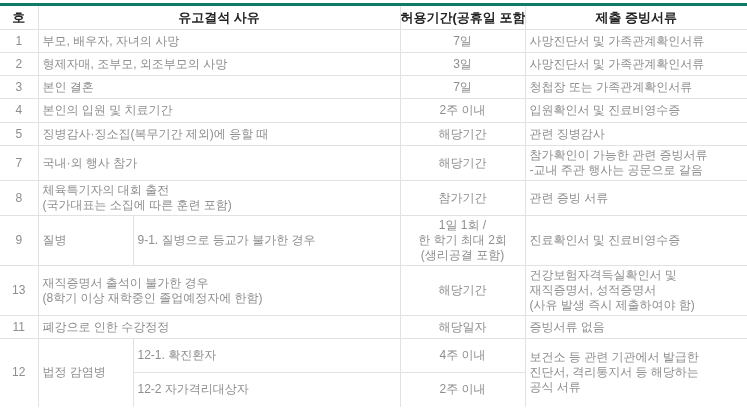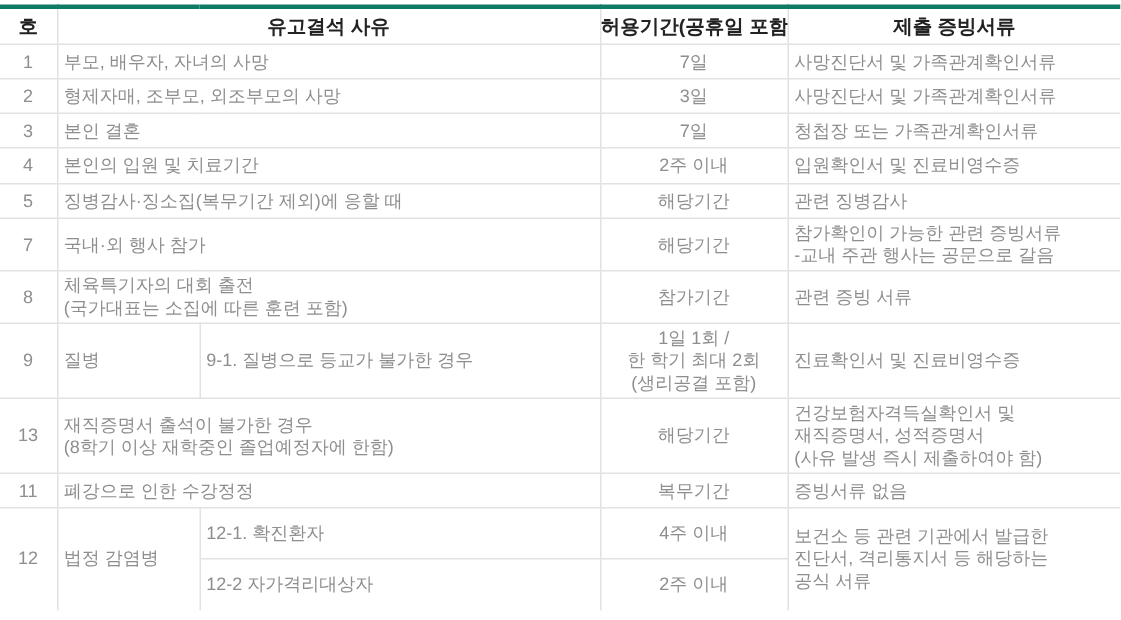--- a/index.html
+++ b/index.html
@@ -150,21 +150,21 @@
       <td class="c-docs">
         <span class="line">건강보험자격득실확인서 및</span>
         <span class="line">재직증명서, 성적증명서</span>
         <span class="line">(사유 발생 즉시 제출하여야 함)</span>
       </td>
     </tr>
 
     <tr class="h23">
       <td class="c-no">11</td>
       <td colspan="2" class="c-reason">폐강으로 인한 수강정정</td>
-      <td class="c-period">복무기간</td>
+      <td class="c-period">해당일자</td>
       <td class="c-docs">증빙서류 없음</td>
     </tr>
 
     <tr class="h34">
       <td class="c-no" rowspan="2">12</td>
       <td class="c-cat" rowspan="2">법정 감염병</td>
       <td class="c-sub">12-1. 확진환자</td>
       <td class="c-period">4주 이내</td>
       <td class="c-docs" rowspan="2">
         <span class="line">보건소 등 관련 기관에서 발급한</span>

